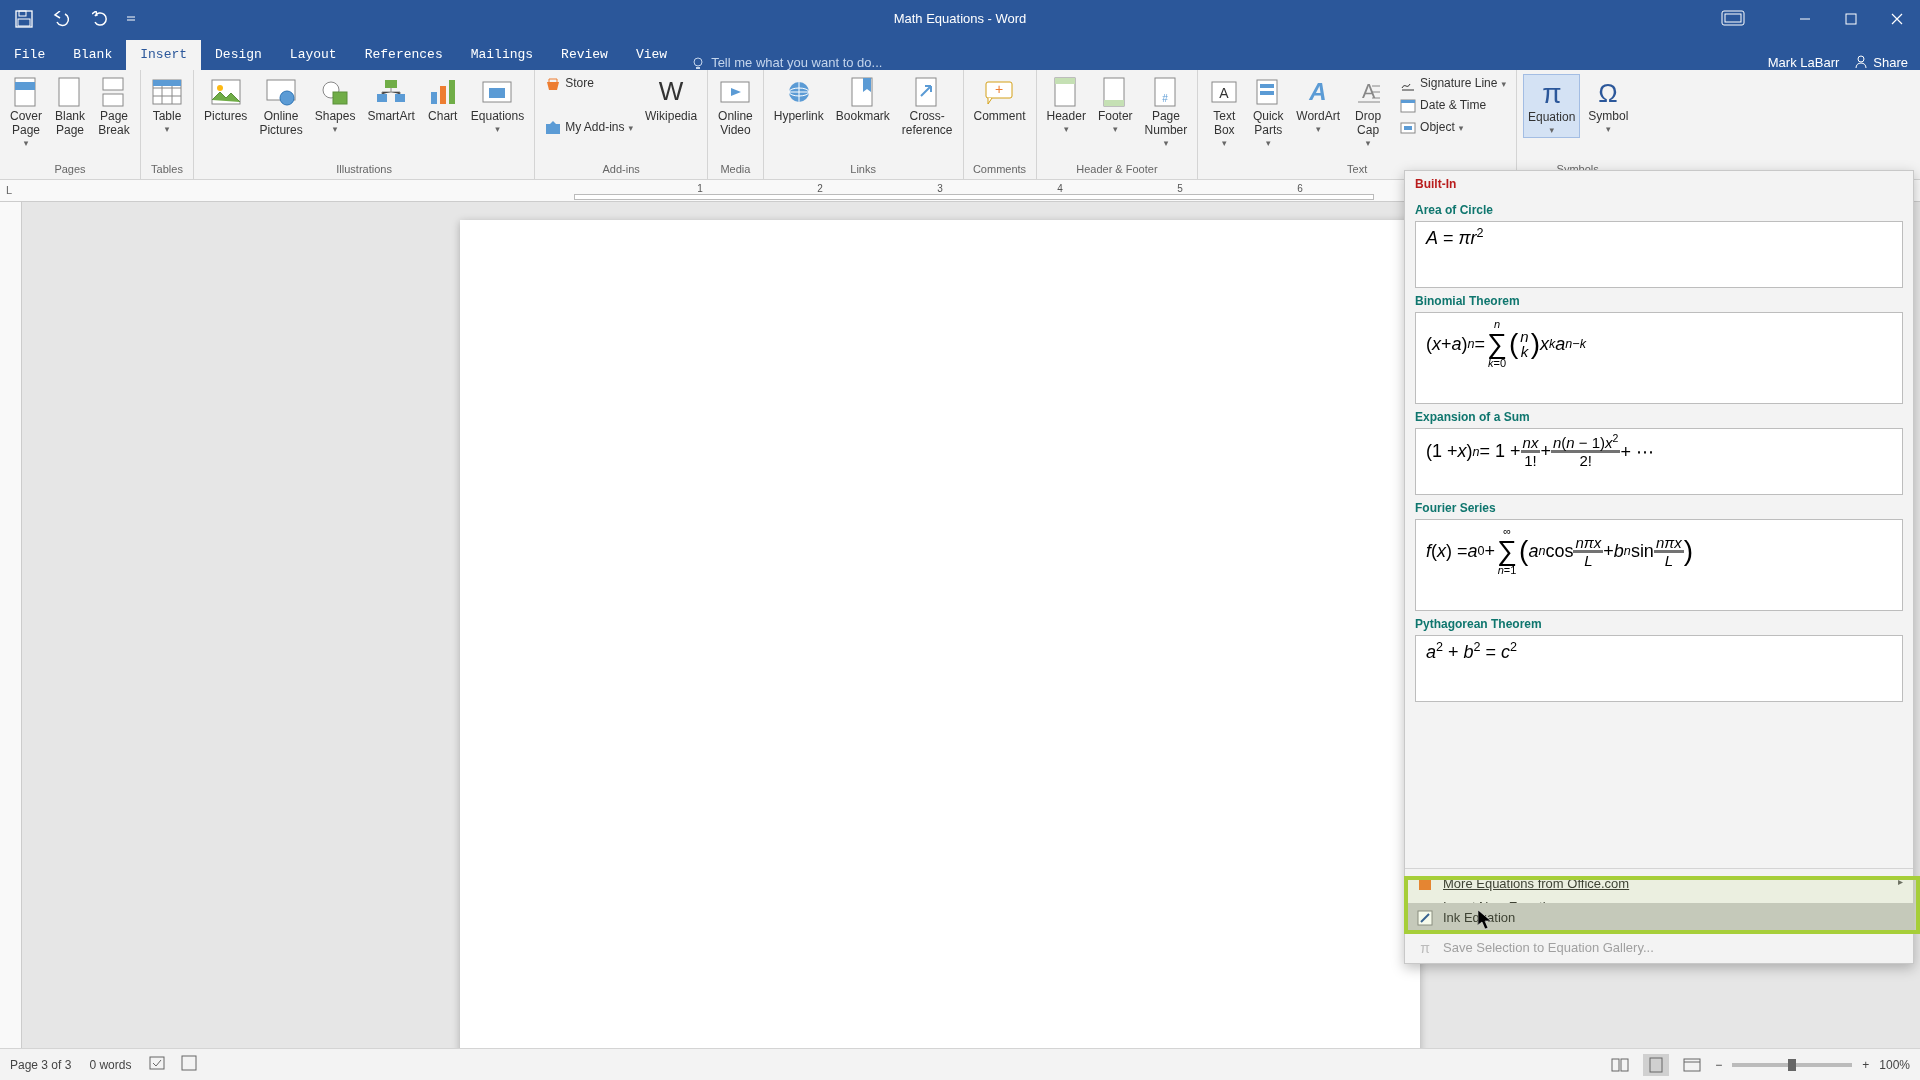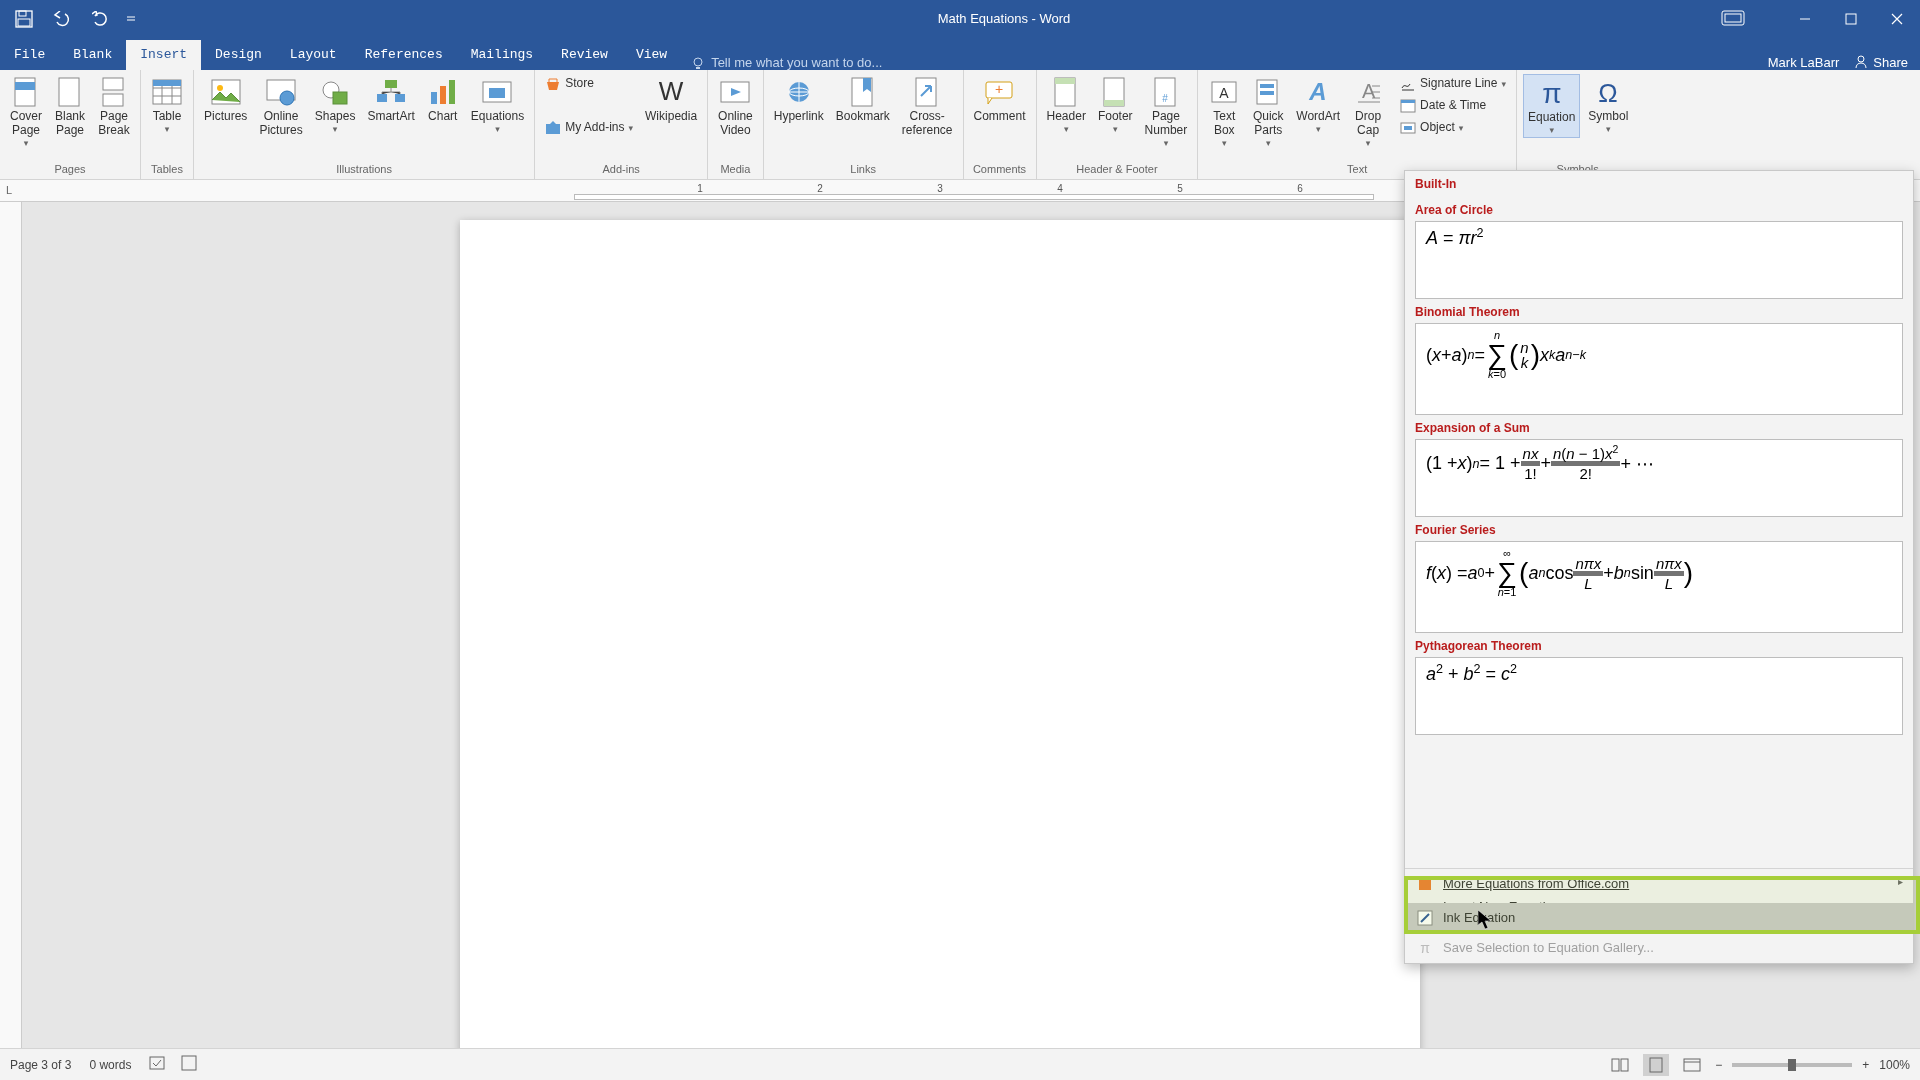--- a/index.html
+++ b/index.html
@@ -2,21 +2,21 @@
 <html><head>
 <meta charset="utf-8">
 <style>
 * { margin: 0; padding: 0; box-sizing: border-box; font-family: "Segoe UI", Arial, sans-serif; }
 body { background: #e6e6e6; overflow: hidden; width: 1920px; height: 1080px; position: relative; }
 
 
 .titlebar { background: #2b579a; height: 37px; display: flex; align-items: center; color: #fff; position: relative; }
 .titlebar .qat { display: flex; align-items: center; gap: 10px; padding-left: 10px; }
 .titlebar .qat .qicon { width: 28px; height: 28px; display: flex; align-items: center; justify-content: center; cursor: pointer; }
-.titlebar .doc-title { position: absolute; left: 50%; transform: translateX(-50%); font-size: 13px; margin-left: 44px; }
+.titlebar .doc-title { position: absolute; left: 50%; transform: translateX(-50%); font-size: 13px; }
 .titlebar .win-controls { position: absolute; right: 0; display: flex; }
 .titlebar .win-controls div { width: 46px; height: 37px; display: flex; align-items: center; justify-content: center; cursor: pointer; }
 .titlebar .tablet-icon { position: absolute; right: 175px; width: 24px; height: 18px; }
 
 
 .tabsrow { background: #2b579a; height: 33px; display: flex; align-items: flex-end; color: #fff; position: relative; }
 .tabsrow .tab { padding: 7px 14px 8px; font-size: 13px; cursor: pointer; font-family: Liberation Mono, monospace; }
 .tabsrow .tab.active { background: #f3f3f3; color: #2b579a; }
 .tabsrow .tellme { margin-left: 10px; display: flex; align-items: center; color: #c4d5ec; font-size: 13px; }
 .tabsrow .tellme svg { margin-right: 6px; }
@@ -39,42 +39,42 @@
 .workspace { position: absolute; top: 180px; left: 0; right: 0; bottom: 32px; background: #e6e6e6; }
 .hruler { position: absolute; top: 0; left: 0; right: 0; height: 22px; background: #f9f9f9; border-bottom: 1px solid #ccc; }
 .hruler .ticklabel { position: absolute; top: 3px; font-size: 10px; color: #555; transform: translateX(-50%); }
 .vruler { position: absolute; top: 22px; left: 0; width: 22px; bottom: 0; background: #f9f9f9; border-right: 1px solid #ccc; }
 .page { position: absolute; top: 40px; left: 460px; width: 960px; height: 900px; background: #fff; box-shadow: 0 2px 8px rgba(0,0,0,.25); }
 
 
 .eqpanel { position: absolute; top: 170px; right: 6px; bottom: 116px; width: 510px; background: #f3f3f3; border: 1px solid #c8c8c8; box-shadow: 0 4px 12px rgba(0,0,0,.25); display: flex; flex-direction: column; z-index: 50; }
 .eqpanel .hdr { padding: 6px 10px; font-size: 12px; font-weight: 600; color: #b91c1c; }
 .eqpanel .scroll { flex: 1; overflow-y: auto; padding: 0 10px 6px; }
-.eqpanel .group-title { font-size: 12px; font-weight: 600; color: #b91c1c; margin: 6px 0 4px; }
-.eqpanel .eqbox { background: #fff; border: 1px solid #bdbdbd; height: 78px; padding: 6px 10px; font-family: "Cambria Math", "Times New Roman", serif; font-size: 18px; color: #000; display:flex; align-items:flex-start;}
+.eqpanel .group-title { font-size: 12px; font-weight: 600; color: #0f766e; margin: 6px 0 4px; }
+.eqpanel .eqbox { background: #fff; border: 1px solid #bdbdbd; height: 67px; padding: 6px 10px; font-family: "Cambria Math", "Times New Roman", serif; font-size: 18px; color: #000; display:flex; align-items:flex-start;}
 .eqpanel .eqbox.tall { height: 92px; }
 .eqpanel .footer { border-top: 1px solid #d4d4d4; }
 .eqpanel .menuitem { display: flex; gap: 10px; padding: 7px 12px; font-size: 13px; color: #333; cursor: pointer; position: relative;}
 .eqpanel .menuitem.hover { background: #c9c9c9; }
 .eqpanel .menuitem.disabled { color: #a0a0a0; cursor: default; }
 .eqpanel .menuitem .arrow { position: absolute; right: 10px; font-size: 10px; color: #666; }
 
 
 .hl-green { position: absolute; border: 4px solid #a6ce39; background: rgba(166,206,57,.1); pointer-events: none; z-index: 60; }
 
 
 .statusbar { position: absolute; left: 0; right: 0; bottom: 0; height: 32px; background: #f3f3f3; border-top: 1px solid #d4d4d4; display: flex; align-items: center; font-size: 12px; color: #444; padding: 0 10px; }
 .statusbar .right { margin-left: auto; display: flex; align-items: center; gap: 10px; }
 .zoom-slider { width: 120px; height: 4px; background: #bbb; position: relative; }
 .zoom-slider .thumb { position: absolute; left: 50%; top: -4px; width: 8px; height: 12px; background: #666; transform: translateX(-50%); }
 .viewbtn { width: 26px; height: 22px; display: flex; align-items: center; justify-content: center; cursor: pointer; }
 .viewbtn.active { background: #d0d0d0; }
 
 .frac { display:inline-flex; flex-direction:column; align-items:center; vertical-align:middle; font-size:15px; line-height:1; }
-.frac .n { border-bottom:5px solid #737373; padding:0 2px;}
+.frac .n { border-bottom:3px solid #737373; padding:0 2px;}
 .frac .d { padding:0 2px; }
 sup, sub { font-size: 0.7em; line-height:0; }
 .sum { display:inline-flex; flex-direction:column; align-items:center; vertical-align:middle; line-height:1; margin: 0 2px;}
 .sum .lim { font-size:11px; }
 .sum .sigma { font-size:28px; }
 .paren-big { font-size:28px; vertical-align:middle; }
 
 
 .cursor-arrow { position:absolute; z-index:100; width:0; height:0; }
 .cursor-arrow svg { position:absolute; top:0; left:0;}

